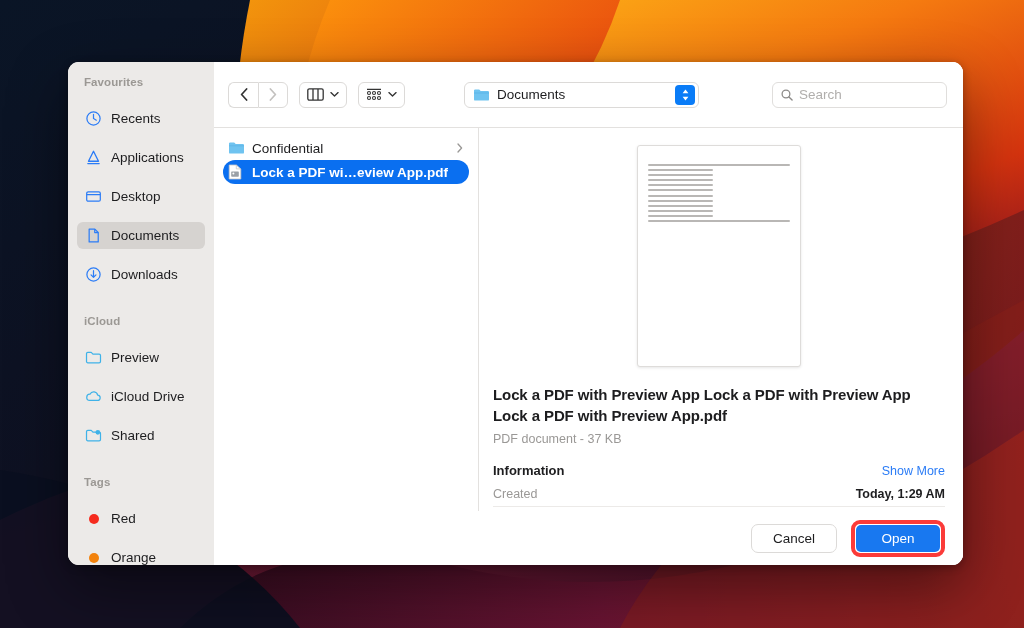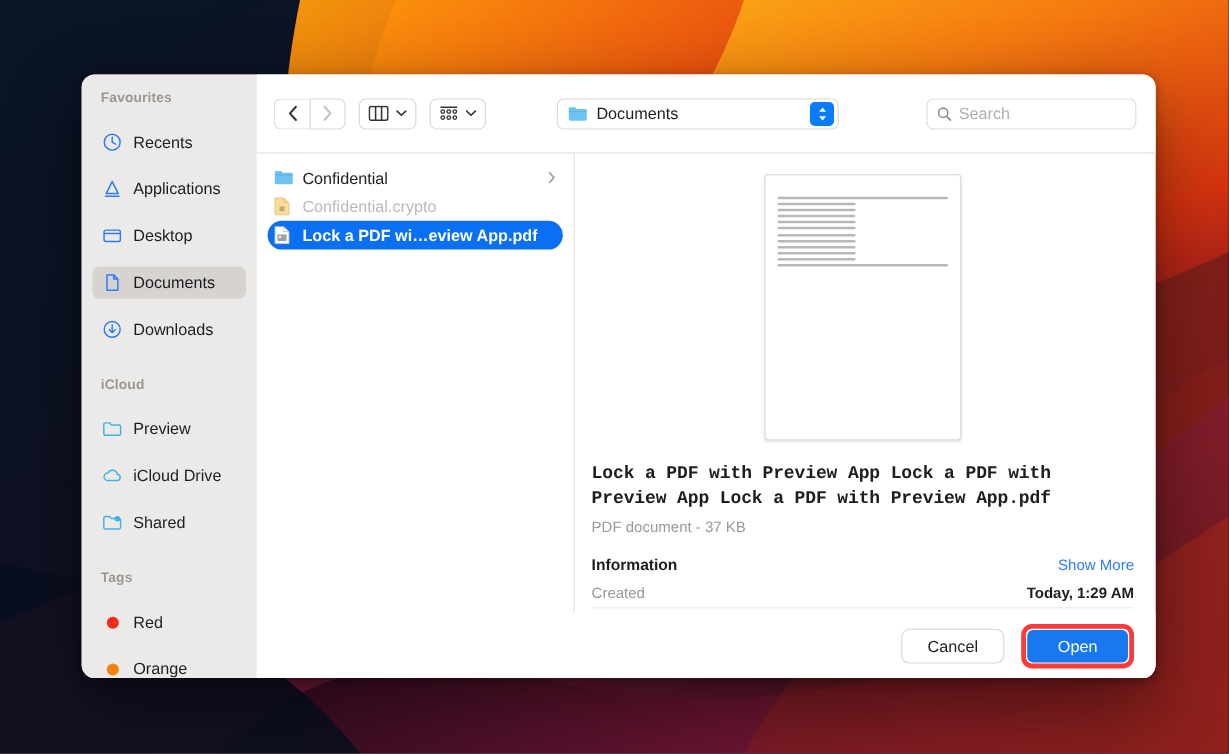--- a/index.html
+++ b/index.html
@@ -138,21 +138,21 @@
   #thumb {
     width:164px; height:222px; background:#fff;
     border:1px solid #dedcda; border-radius:3px;
     box-shadow:0 1px 3px rgba(0,0,0,.10);
     padding:18px 10px 0 10px; overflow:hidden;
   }
   .tl { height:2px; background:#b9b7b5; margin-bottom:3.1px; border-radius:1px; }
 
   #pv-title {
     font-size:15px; font-weight:700; color:#1d1d1f;
-    line-height:1.42; margin-top:17px; letter-spacing:-.1px;font-family:Liberation Mono, monospace;
+    line-height:1.42; margin-top:17px; letter-spacing:-.1px;
   }
   #pv-sub { font-size:12.5px; color:#9a9896; margin-top:5px; }
   #pv-info {
     display:flex; align-items:baseline; justify-content:space-between;
     margin-top:17px;
   }
   #pv-info-label { font-size:13px; font-weight:700; color:#1d1d1f; }
   #pv-showmore { font-size:12.5px; color:#2b7cf6; cursor:default; }
   #pv-row {
     display:flex; justify-content:space-between;
@@ -412,30 +412,20 @@
               <svg width="17" height="14" viewBox="0 0 17 14">
                 <path d="M1 2.6a1.2 1.2 0 011.2-1.2h4l1.5 1.5h7.1A1.2 1.2 0 0116 4.1v7.3a1.2 1.2 0 01-1.2 1.2H2.2A1.2 1.2 0 011 11.4z" fill="#6fc3f0"></path>
                 <path d="M1 4.4h15v.9H1z" fill="#49a6dd" opacity=".55"></path>
               </svg>
             </span>
             <span class="f-name">Confidential</span>
             <span class="f-chev"><svg width="6" height="10" viewBox="0 0 6 10">
                 <path d="M1 1l3.6 4L1 9" stroke="#9a9896" stroke-width="1.3" fill="none" stroke-linecap="round" stroke-linejoin="round"></path>
               </svg></span>
           </div>
-          <div class="frow dim">
-            <span class="f-ic">
-              <svg width="14" height="16" viewBox="0 0 14 16">
-                <path d="M1.2 1h7.2L12.8 5v10H1.2z" fill="#f7dc9a" stroke="#e3c57d" stroke-width=".8"></path>
-                <path d="M8.3 1.1v3.8h4.4" fill="none" stroke="#e3c57d" stroke-width=".8"></path>
-                <rect x="5" y="8" width="4" height="4" rx=".7" fill="#c9a961"></rect>
-              </svg>
-            </span>
-            <span class="f-name">Confidential.crypto</span>
-          </div>
           <div class="frow sel">
             <span class="f-ic">
               <svg width="14" height="16" viewBox="0 0 14 16">
                 <path d="M1.2 1h7.2L12.8 5v10H1.2z" fill="#fff" stroke="#c9c7c5" stroke-width=".8"></path>
                 <path d="M8.3 1.1v3.8h4.4" fill="none" stroke="#c9c7c5" stroke-width=".8"></path>
                 <rect x="3.2" y="7.4" width="7.6" height="5.4" rx=".7" fill="#9aa0a6"></rect>
                 <circle cx="5.4" cy="9.4" r="1" fill="#fff"></circle>
               </svg>
             </span>
             <span class="f-name">Lock a PDF wi…eview App.pdf</span>

